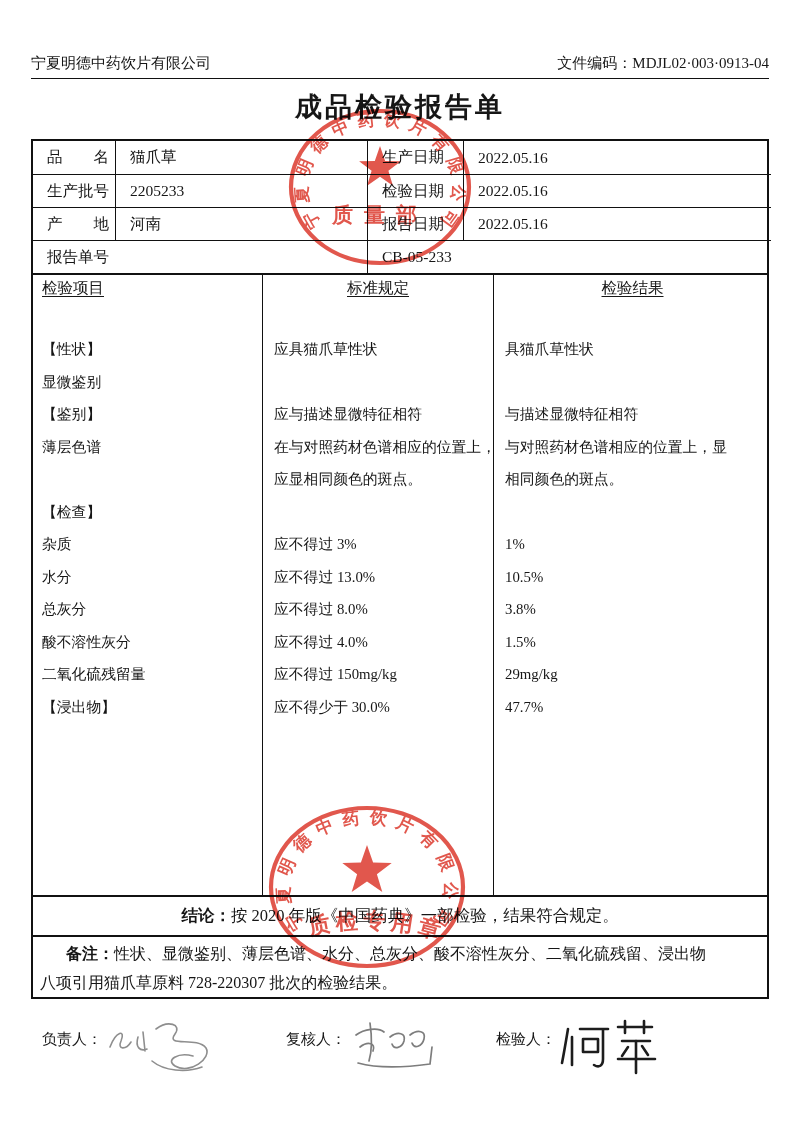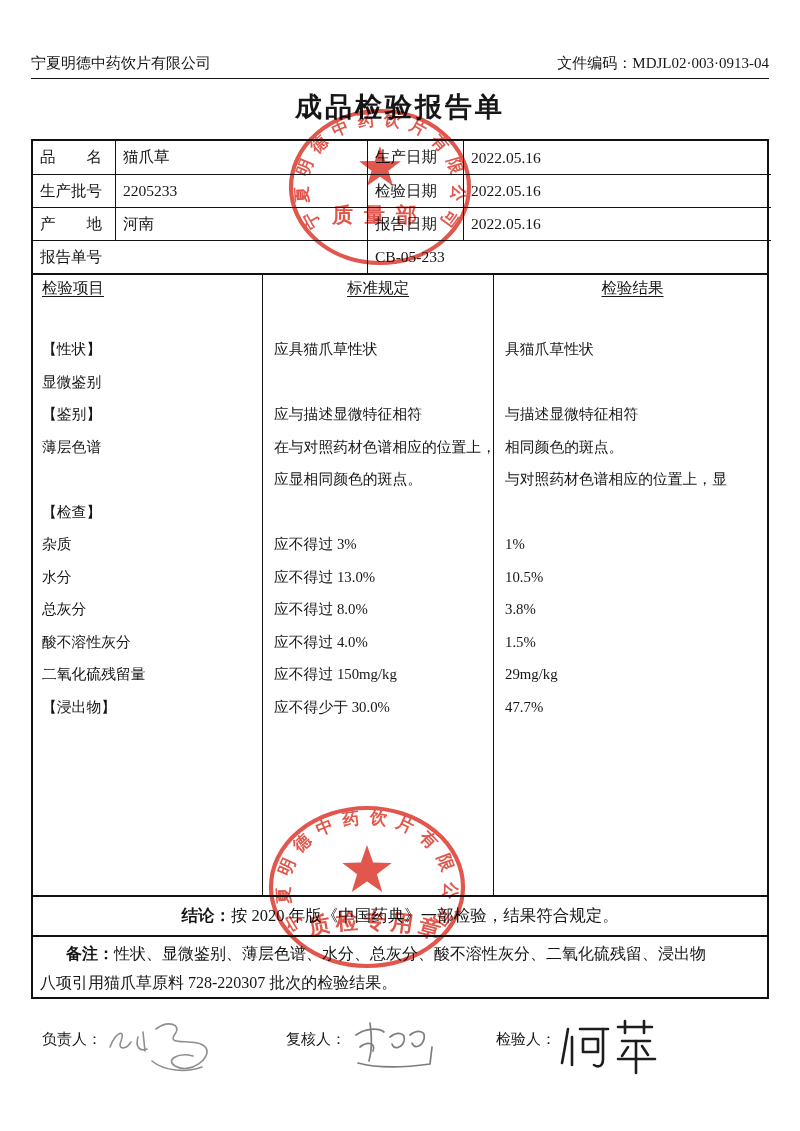--- a/index.html
+++ b/index.html
@@ -11,21 +11,21 @@
   
   .hdr{display:flex;justify-content:space-between;align-items:flex-end;
        padding-top:54px;font-size:15px;}
   .hdr-rule{border-top:1.6px solid #111;margin-top:5px;}
   .title{text-align:center;font-size:27px;font-weight:bold;letter-spacing:3px;
          margin-top:10px;height:36px;line-height:36px;}
 
   
   .t1{display:grid;grid-template-columns:82px 252px 96px 308px;
       border:2px solid #111;margin-top:14px;font-size:15.5px;}
-  .t1 .c{height:33px;display:flex;align-items:center;padding-left:7px;
+  .t1 .c{height:33px;display:flex;align-items:center;padding-left:14px;
          box-sizing:border-box;border-top:1px solid #111;border-left:1px solid #111;}
   .t1 .r1{border-top:none;}
   .t1 .cl1{border-left:none;}
   .t1 .span2a{grid-column:1 / span 2;}
   .t1 .span2b{grid-column:3 / span 2;}
 
   
   .t2{display:grid;grid-template-columns:229px 231px 278px;
       border:2px solid #111;border-top:none;height:620px;box-sizing:content-box;}
   .t2 .col{box-sizing:border-box;border-left:1px solid #111;}
@@ -130,22 +130,22 @@
             <div class="line">应不得过 150mg/kg</div>
             <div class="line">应不得少于 30.0%</div>
           </div>
       </div>
       <div class="col last">
         <div class="col-hd">检验结果</div>
         <div class="lines">
             <div class="line">具猫爪草性状</div>
             <div class="line">&nbsp;</div>
             <div class="line">与描述显微特征相符</div>
+            <div class="line">与对照药材色谱相应的位置上，显</div>
             <div class="line">相同颜色的斑点。</div>
-            <div class="line">与对照药材色谱相应的位置上，显</div>
             <div class="line">&nbsp;</div>
             <div class="line">1%</div>
             <div class="line">10.5%</div>
             <div class="line">3.8%</div>
             <div class="line">1.5%</div>
             <div class="line">29mg/kg</div>
             <div class="line">47.7%</div>
           </div>
       </div>
     </div>

